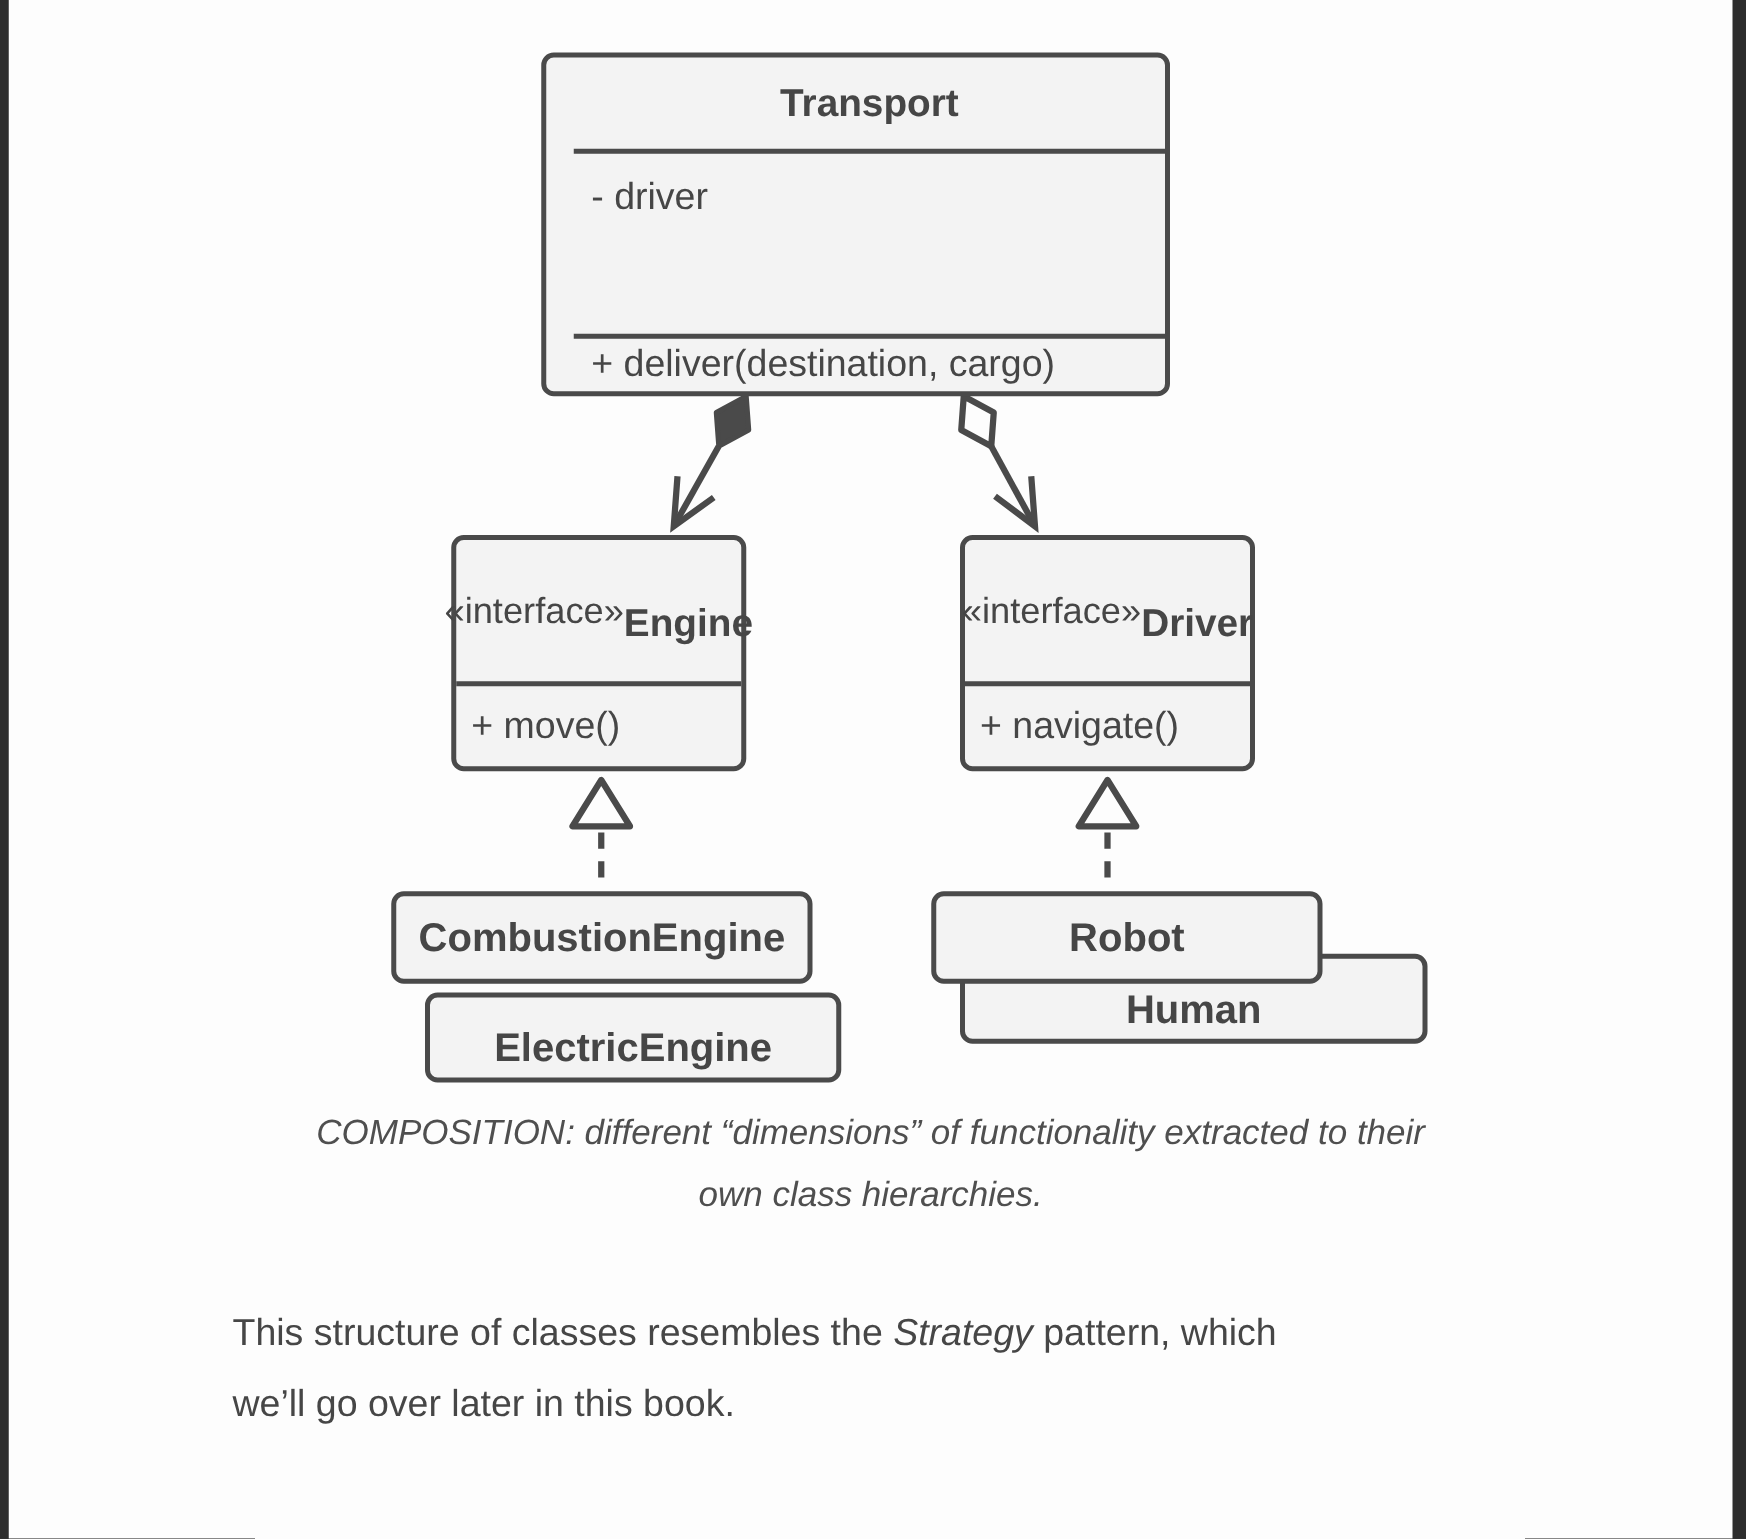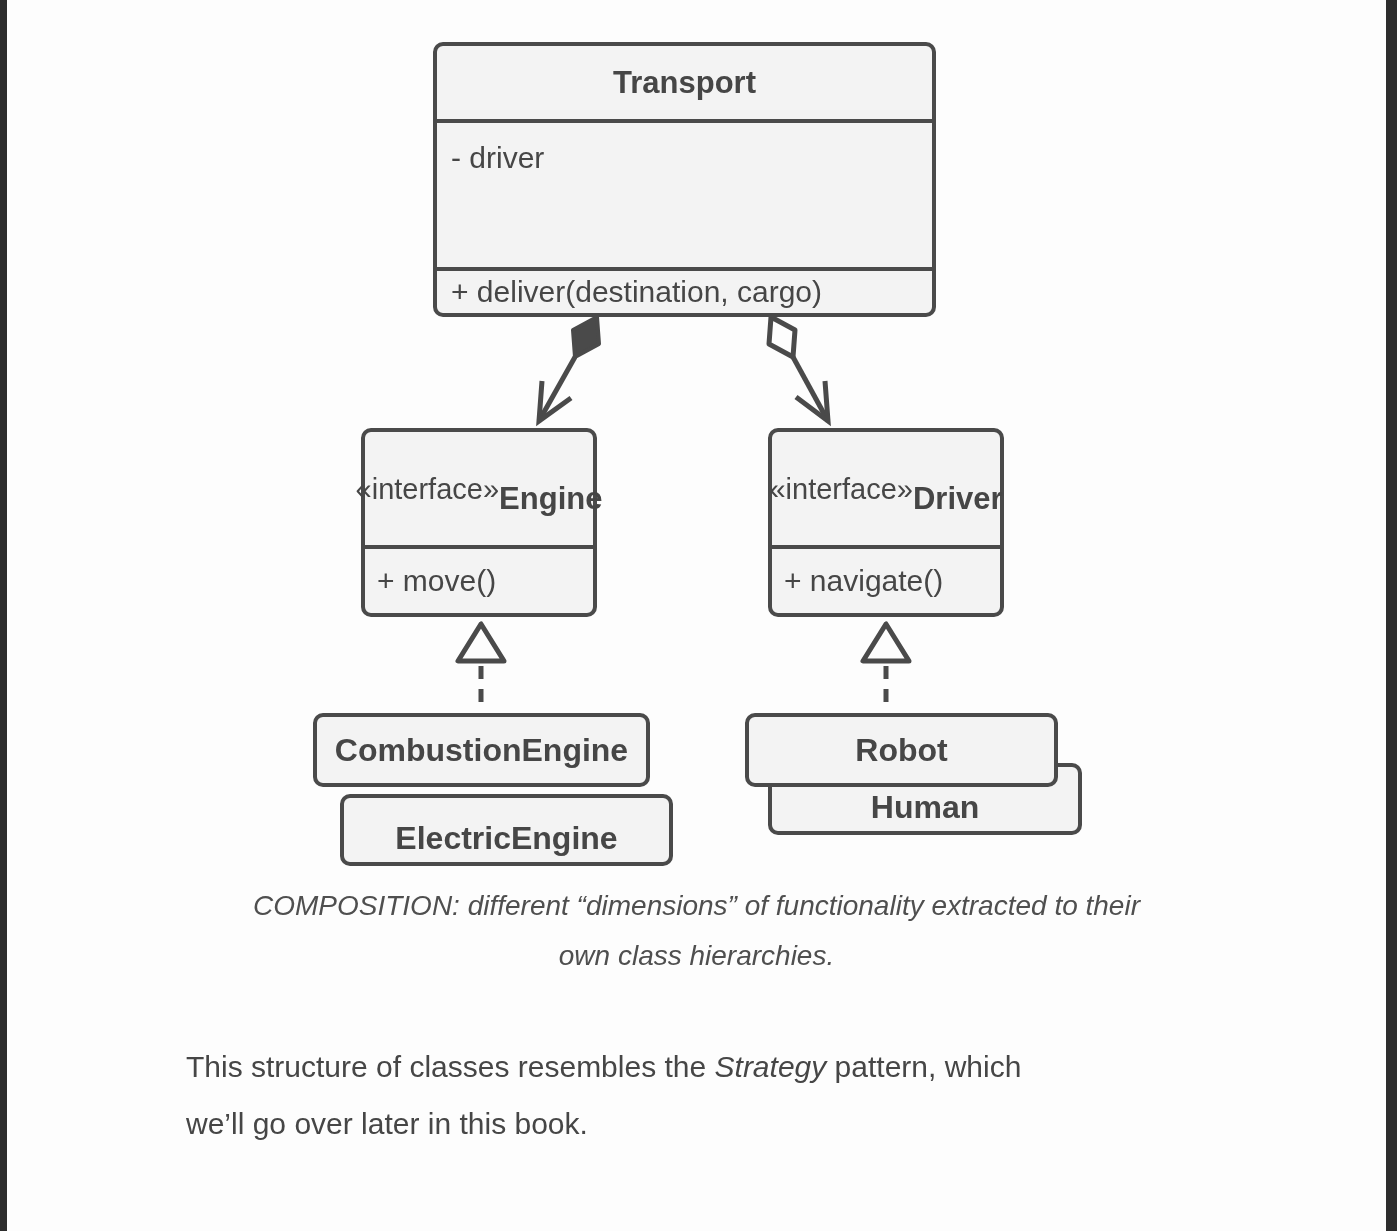--- a/index.html
+++ b/index.html
@@ -21,21 +21,21 @@
   }
   .canvas{position:absolute;inset:0;}
   svg.connectors{position:absolute;left:0;top:0;}
 
   
   .uml-box{
     position:absolute;background:var(--box-fill);
     border:4px solid var(--stroke);border-radius:10px;color:var(--text);
   }
   .uml-box .compartment{width:100%;}
-  .box-transport{left:433px;top:42px;width:503px;height:275px;display:flex;flex-direction:column;}
+  .box-transport{left:433px;top:42px;width:503px;height:275px;display:flex;flex-direction:column;padding-left:22px;}
   .box-transport .c-title{height:73px;display:flex;align-items:center;justify-content:center;
     font-weight:bold;font-size:31px;}
   .box-transport .c-fields{height:116px;border-top:4px solid var(--stroke);
     padding:10px 0 0 14px;font-size:30px;line-height:49px;}
   .box-transport .c-methods{flex:1;border-top:4px solid var(--stroke);
     display:flex;align-items:center;padding-left:14px;font-size:30px;margin-top:32px;}
 
   .iface-box{width:236px;height:189px;display:flex;flex-direction:column;}
   .box-engine{left:361px;top:428px;}
   .box-driver{left:768px;top:428px;}
@@ -45,21 +45,21 @@
   .iface-box .iface-name{font-size:31px;font-weight:bold;line-height:48px;margin-top:20px;}
   .iface-box .c-methods{flex:1;border-top:4px solid var(--stroke);
     display:flex;align-items:center;padding-left:12px;font-size:30px;}
 
   .impl-box{font-weight:bold;font-size:32px;display:flex;justify-content:center;}
   .impl-front{align-items:center;z-index:2;}
   .impl-back{align-items:flex-end;z-index:1;padding-bottom:5px;}
   .box-combustion{left:313px;top:713px;width:337px;height:74px;}
   .box-electric{left:340px;top:794px;width:333px;height:72px;}
   .box-robot{left:745px;top:713px;width:313px;height:74px;text-align:center;}
-  .box-human{left:768px;top:763px;width:314px;height:72px;text-align:right;}
+  .box-human{left:768px;top:763px;width:374px;height:72px;text-align:right;}
 
   
   .conn-line{stroke:var(--stroke);stroke-width:5;fill:none;}
   .conn-dashed{stroke:var(--stroke);stroke-width:5;fill:none;stroke-dasharray:13 10;}
   .diamond-filled{fill:var(--stroke);stroke:var(--stroke);stroke-width:4;stroke-linejoin:round;}
   .diamond-hollow{fill:var(--page-bg);stroke:var(--stroke);stroke-width:5;stroke-linejoin:round;}
   .tri-hollow{fill:var(--page-bg);stroke:var(--stroke);stroke-width:5;stroke-linejoin:round;}
   .arrow-open{stroke:var(--stroke);stroke-width:5;fill:none;stroke-linejoin:miter;}
 
   

